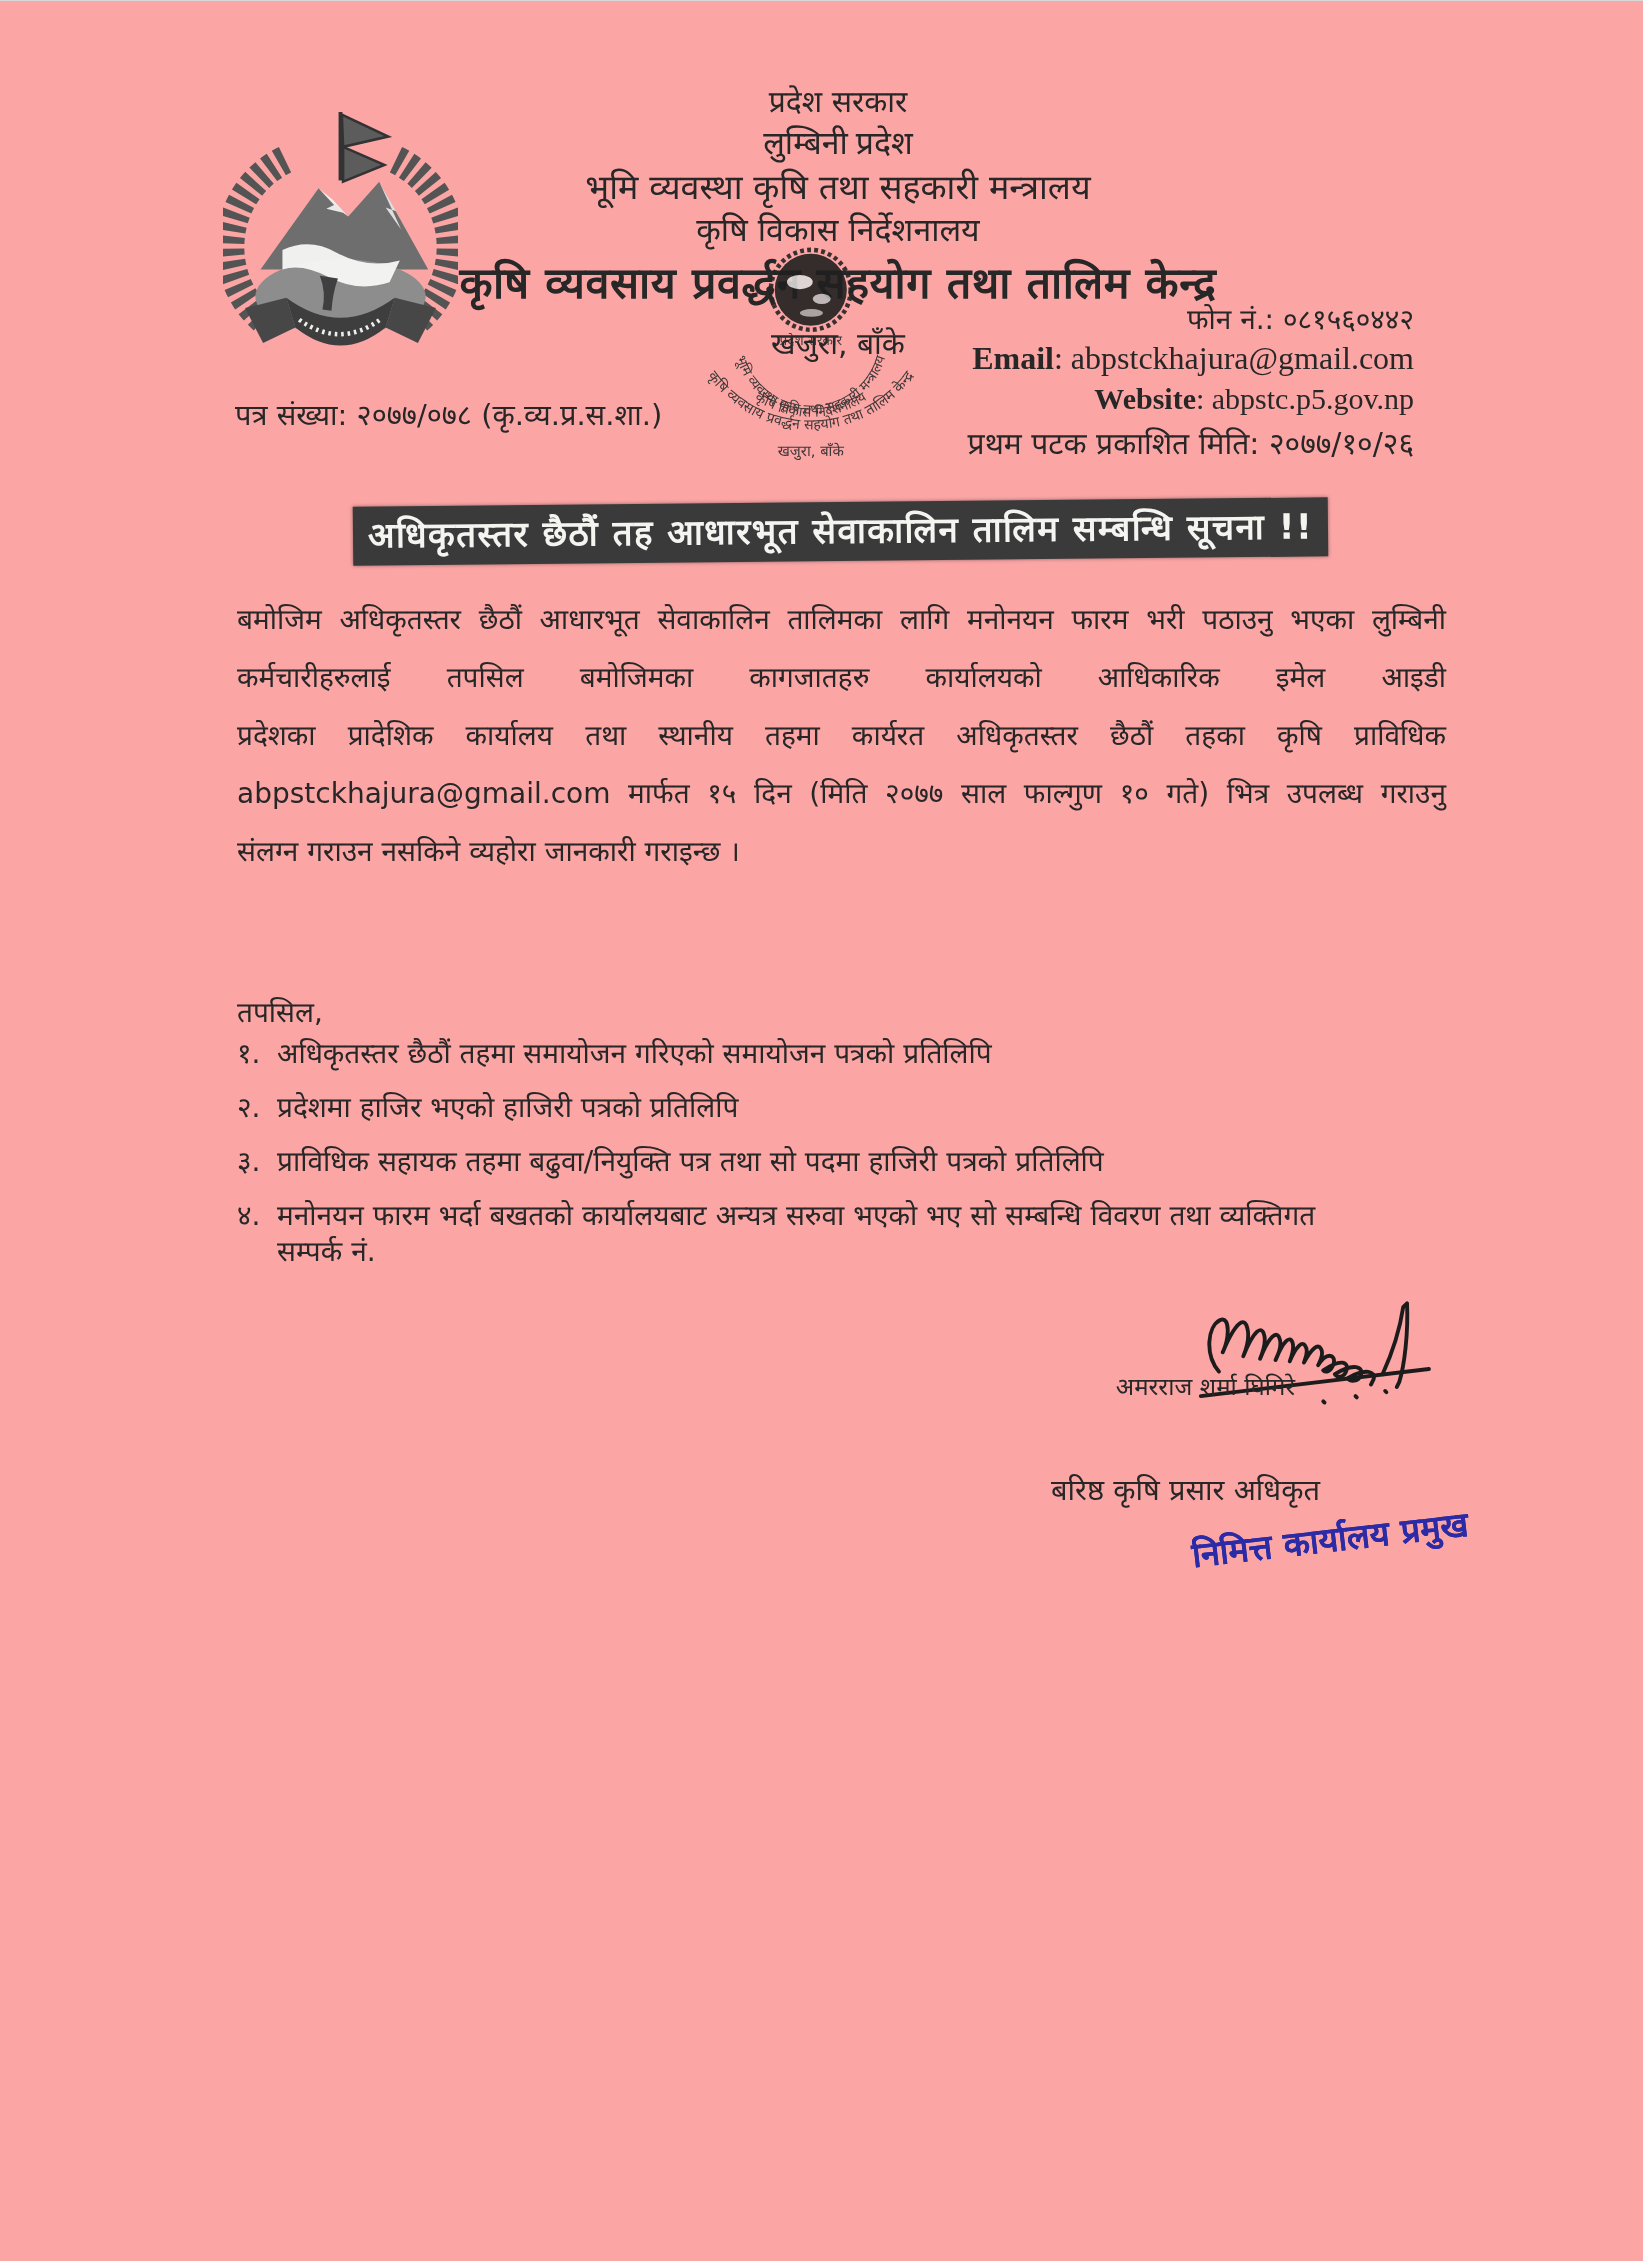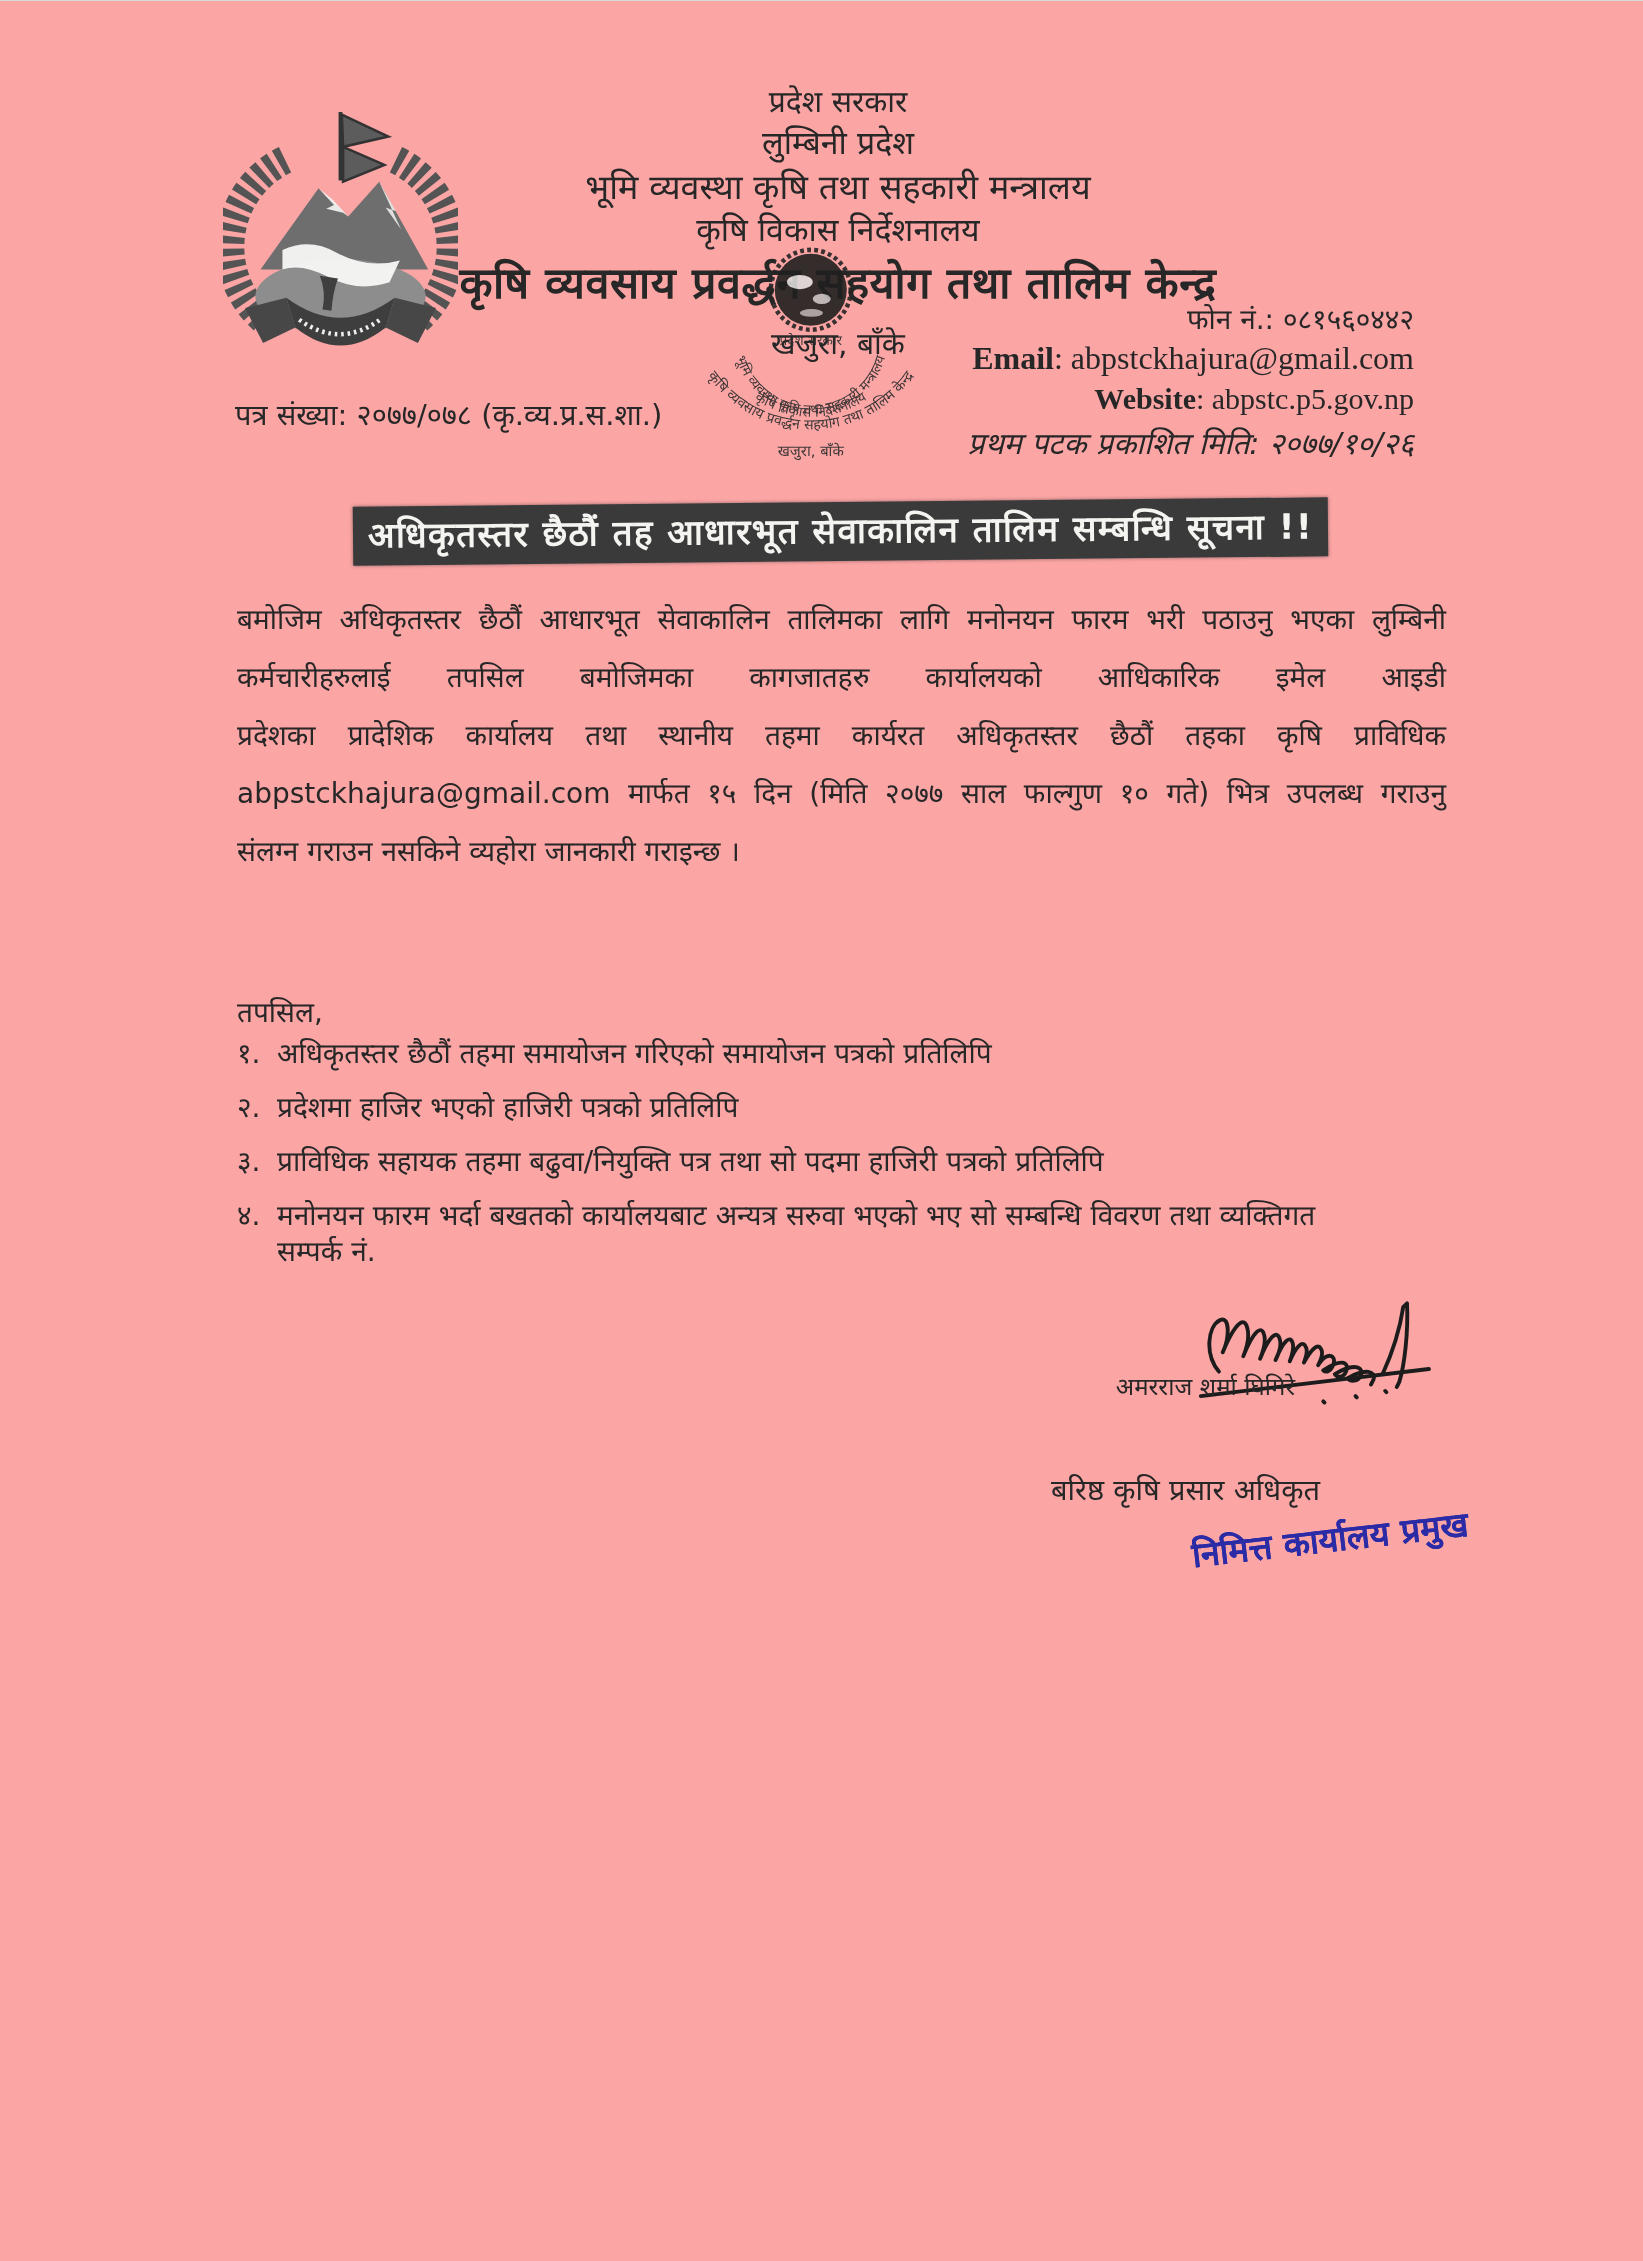--- a/index.html
+++ b/index.html
@@ -12,34 +12,34 @@
     font-family:"DejaVu Sans", sans-serif;
     color:#272727;
   }
   .abs{position:absolute;}
   
   .head-col{
     left:335px;top:81px;width:1006px;
     text-align:center;
   }
   .gov1{font-size:30px;line-height:40px;}
-  .gov2{font-size:32px;line-height:43px;}
+  .gov2{font-size:32px;line-height:43px;font-family:Liberation Serif, serif;}
   .gov3{font-size:34px;line-height:45px;}
   .gov4{font-size:32px;line-height:41px;}
   .office-name{font-size:43px;font-weight:bold;line-height:57px;letter-spacing:0.6px;margin-top:3.9px;}
   .office-addr{font-size:30px;line-height:36px;margin-top:14px;}
   .contact{
     right:230px;top:300px;
     text-align:right;
   }
   .phone-line{font-size:28px;line-height:37px;}
   .latin{font-family:Liberation Serif, serif;}
   .email-line{font-size:32px;line-height:41px;}
   .web-line{font-size:30px;line-height:39px;}
-  .pub-line{font-size:30px;line-height:39px;margin-top:6.4px;font-style:italic;}
+  .pub-line{font-size:30px;line-height:39px;margin-top:6.4px;}
   .lbl-bold{font-weight:bold;}
   .letter-no{left:235px;top:393px;font-size:29px;}
   
   .banner{
     left:353px;top:501px;width:975px;height:59px;
     background:#3a3a3a;
     transform:rotate(-0.55deg);
     text-align:center;
     box-shadow:0 0 3.9px rgba(40,40,40,.55);
   }

